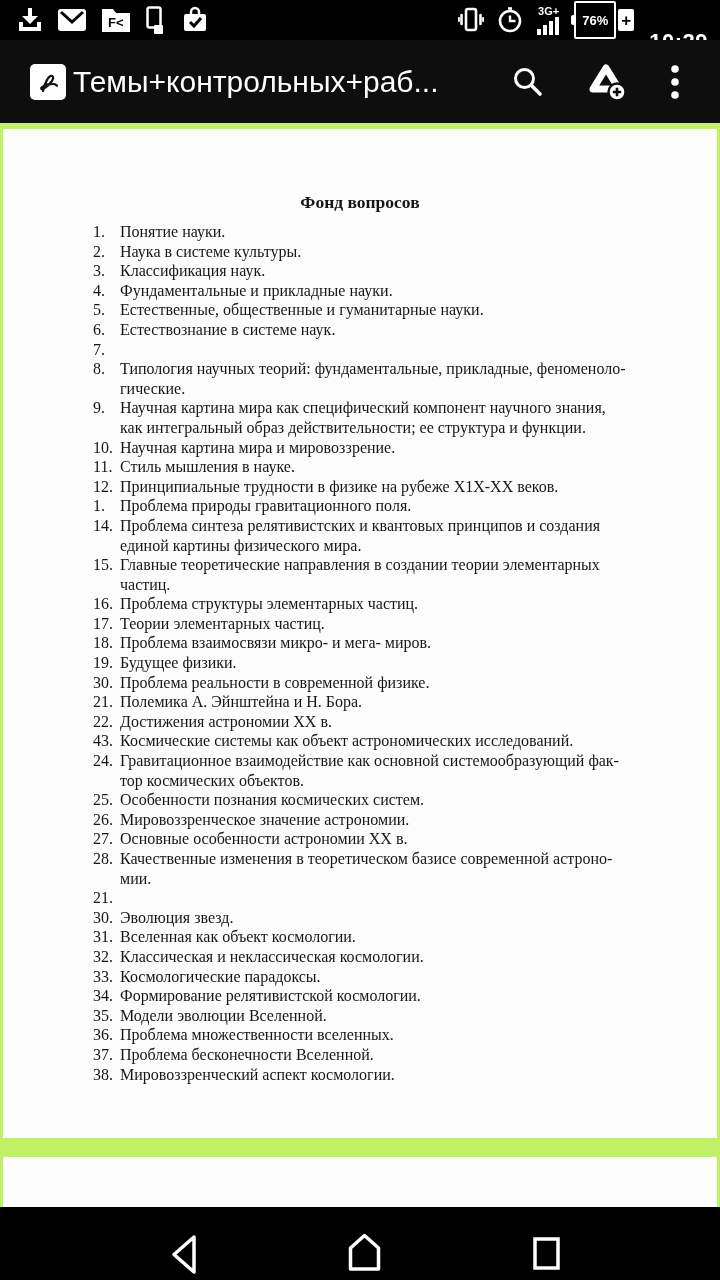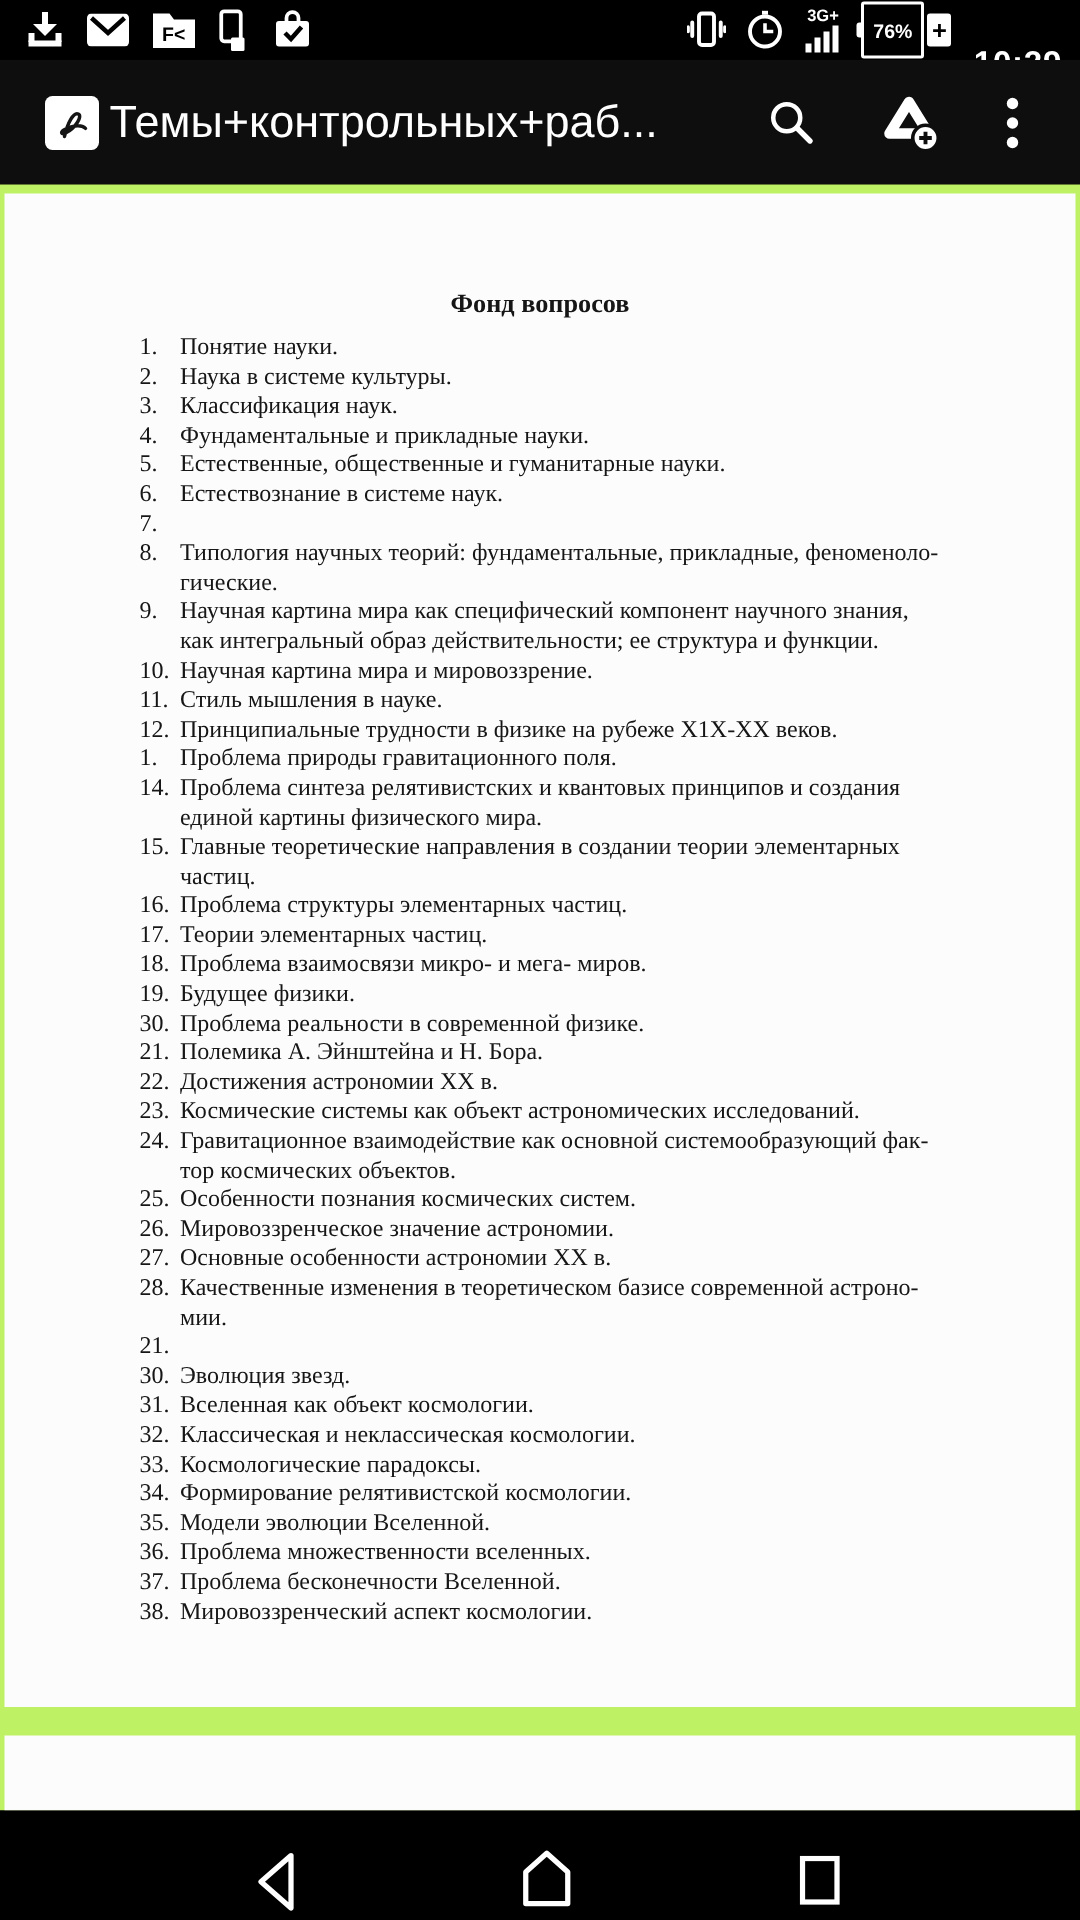--- a/index.html
+++ b/index.html
@@ -233,21 +233,21 @@
       </div>
         <div class="doc-item">
         <span class="num">21.</span>
         <span class="txt">Полемика А. Эйнштейна и Н. Бора.</span>
       </div>
         <div class="doc-item">
         <span class="num">22.</span>
         <span class="txt">Достижения астрономии ХХ в.</span>
       </div>
         <div class="doc-item">
-        <span class="num">23.</span>
+        <span class="num">43.</span>
         <span class="txt">Космические системы как объект астрономических исследований.</span>
       </div>
         <div class="doc-item">
         <span class="num">24.</span>
         <span class="txt">Гравитационное взаимодействие как основной системообразующий фак-
 тор космических объектов.</span>
       </div>
         <div class="doc-item">
         <span class="num">25.</span>
         <span class="txt">Особенности познания космических систем.</span>

